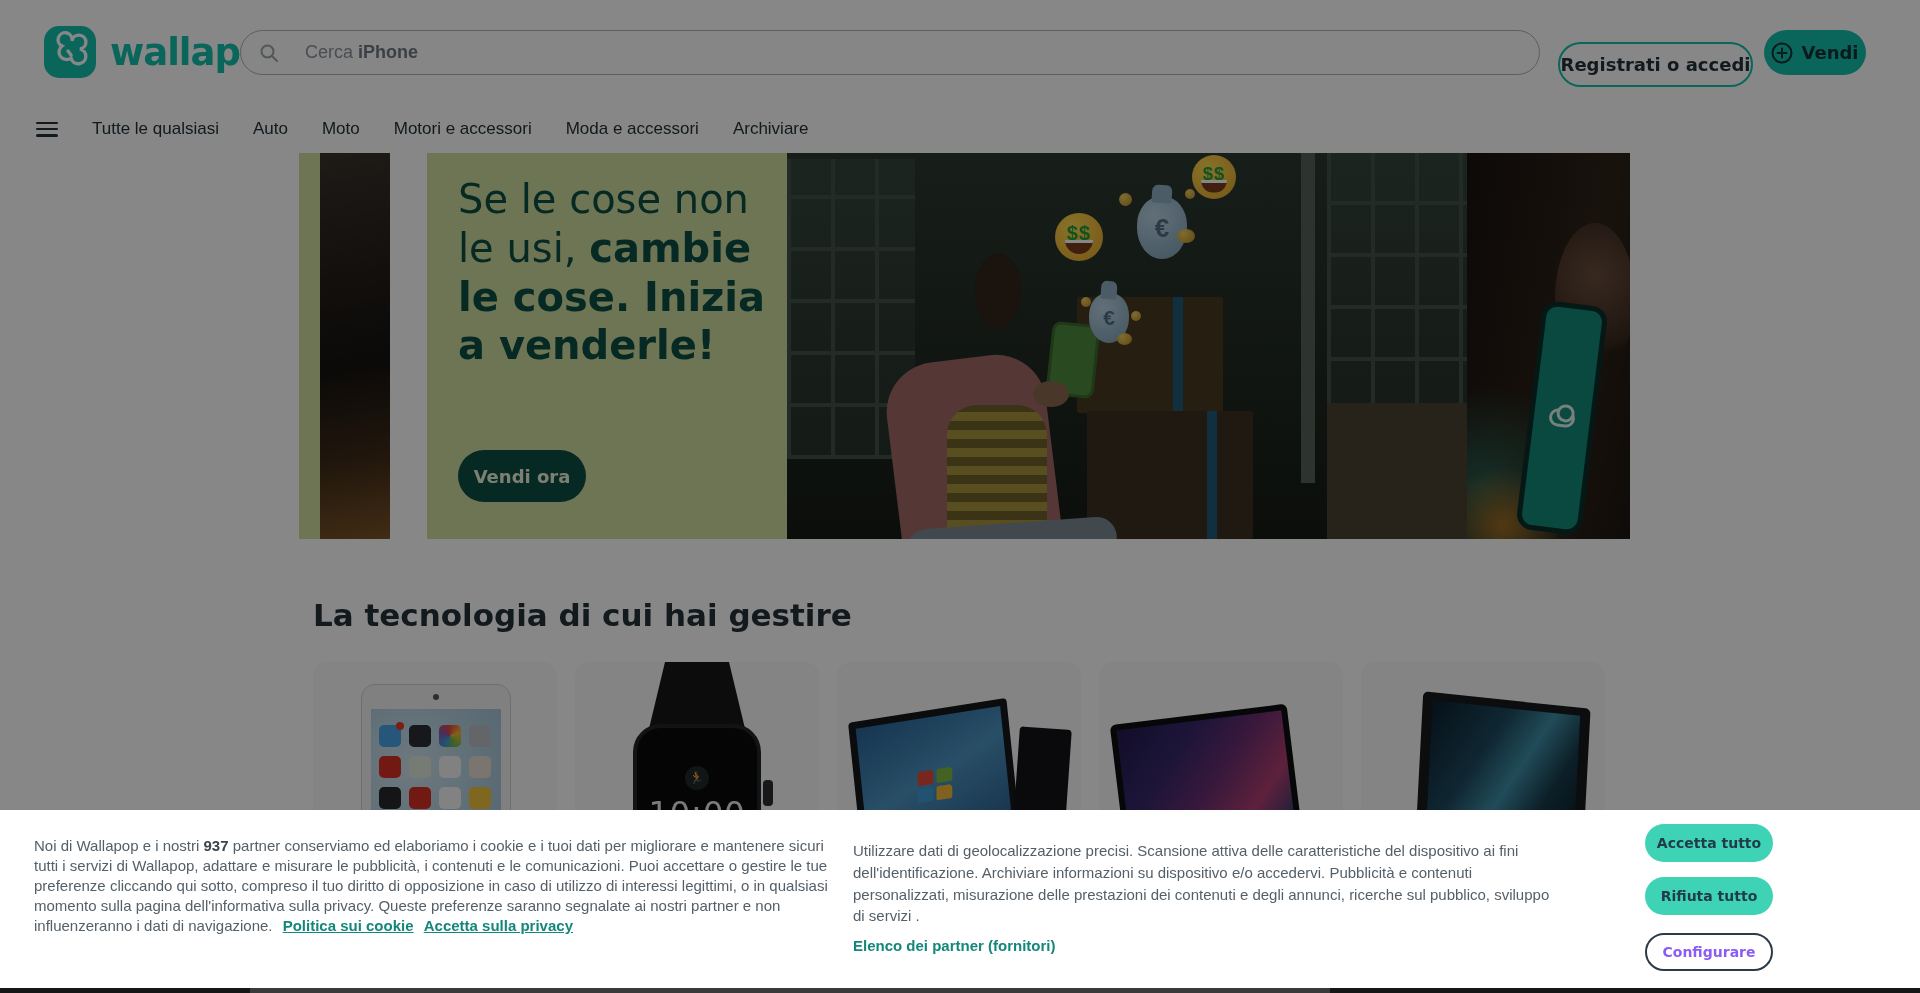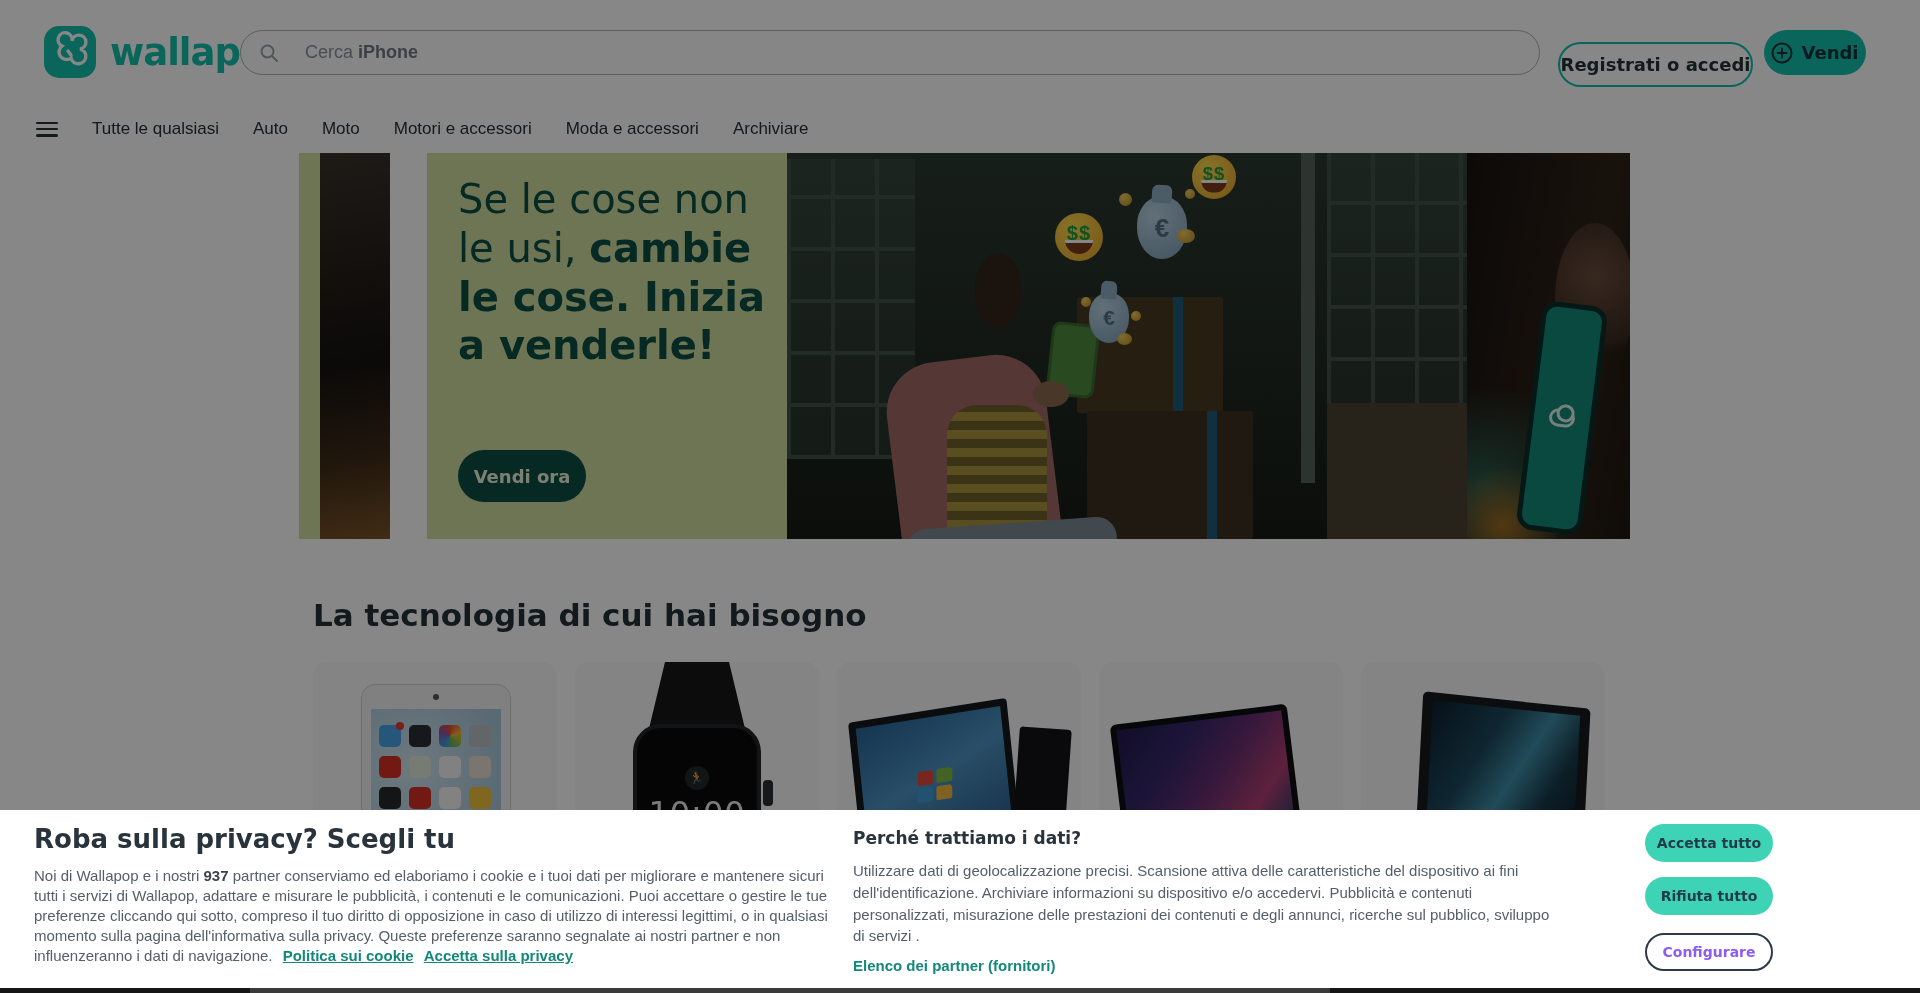--- a/index.html
+++ b/index.html
@@ -280,21 +280,21 @@
       <div class="face-hint"></div>
       <div class="bed-hint"></div>
       <div class="pillow-hint"></div>
       <div class="phone-teal">
         <span class="cloud-glyph"></span>
       </div>
     </div>
     <div class="sliver"></div>
   </div>
 
-  <h2 class="tech-title">La tecnologia di cui hai bisogno</h2>
+  <h2 class="tech-title">La tecnologia di cui hai gestire</h2>
 
   <div class="cards">
 
     <div class="card">
       <div class="ipad">
         <span class="cam"></span>
         <div class="scr">
           <div class="appgrid">
             <span class="app" style="background:#4aa3e8">
                 <span class="badge"></span>
@@ -356,30 +356,28 @@
   <div class="below-strip">
     <i style="left:0; width:250px;"></i>
     <i style="left:1330px; width:590px;"></i>
   </div>
 
   <div class="backdrop"></div>
 
   <div class="cookie">
 
     <div class="ck-left">
-      <div class="ck-title">Roba sulla privacy? Scegli tu</div>
       <p class="ck-body">
         <span>Noi di Wallapop e i nostri </span><b>937</b><span> partner conserviamo ed elaboriamo i cookie e i tuoi dati per migliorare e mantenere sicuri tutti i servizi di Wallapop, adattare e misurare le pubblicità, i contenuti e le comunicazioni. Puoi accettare o gestire le tue preferenze cliccando qui sotto, compreso il tuo diritto di opposizione in caso di utilizzo di interessi legittimi, o in qualsiasi momento sulla pagina dell'informativa sulla privacy. Queste preferenze saranno segnalate ai nostri partner e non influenzeranno i dati di navigazione.</span>
         <a class="ck-link">Politica sui cookie</a>
         <a class="ck-link">Accetta sulla privacy</a>
       </p>
     </div>
 
     <div class="ck-mid">
-      <div class="ck-mid-title">Perché trattiamo i dati?</div>
       <p class="ck-mid-body">Utilizzare dati di geolocalizzazione precisi. Scansione attiva delle caratteristiche del dispositivo ai fini dell'identificazione. Archiviare informazioni su dispositivo e/o accedervi. Pubblicità e contenuti personalizzati, misurazione delle prestazioni dei contenuti e degli annunci, ricerche sul pubblico, sviluppo di servizi .</p>
       <a class="ck-partners">Elenco dei partner (fornitori)</a>
     </div>
 
     <button class="ck-btn ck-accept">Accetta tutto</button>
     <button class="ck-btn ck-reject">Rifiuta tutto</button>
     <button class="ck-btn ck-config">Configurare</button>
   </div>
 
 </div>

